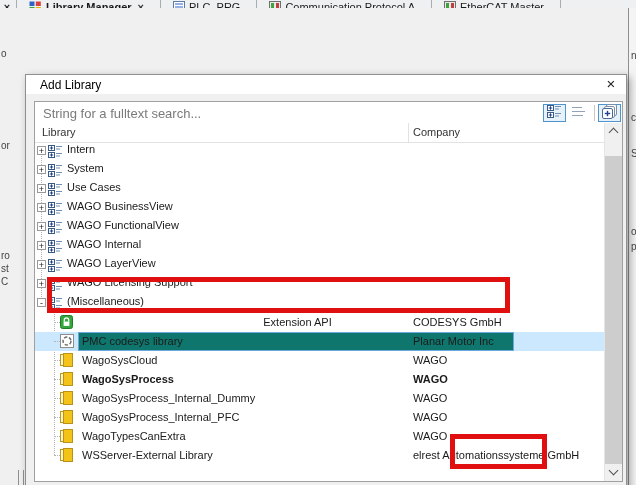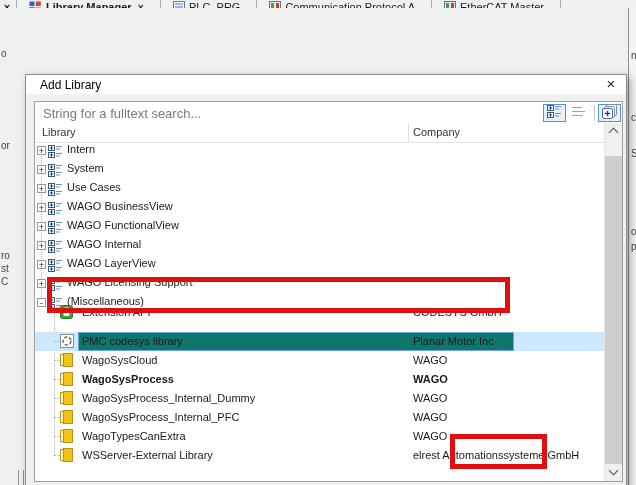--- a/index.html
+++ b/index.html
@@ -345,21 +345,21 @@
                 <rect x="0.5" y="7.5" width="6" height="5" fill="#fff" stroke="#3b5a82"></rect>
                 <line x1="1.8" y1="10" x2="5.2" y2="10" stroke="#1c3f94"></line>
                 <line x1="3.5" y1="8.3" x2="3.5" y2="11.7" stroke="#1c3f94"></line>
                 <line x1="8" y1="1.5" x2="14" y2="1.5" stroke="#6f8fb4"></line>
                 <line x1="8" y1="4" x2="12" y2="4" stroke="#6f8fb4"></line>
                 <line x1="8" y1="8.5" x2="14" y2="8.5" stroke="#6f8fb4"></line>
                 <line x1="8" y1="11" x2="12" y2="11" stroke="#6f8fb4"></line>
               </svg></span>
             <span class="catlbl">(Miscellaneous)</span>
           </div>
-          <div class="row" style="top: 161px;">
+          <div class="row" style="top: 171px; text-align: center;">
             <span class="stub"></span>
             <span class="licon"><svg width="13" height="14" viewBox="0 0 13 14">
                 <rect x="0.5" y="0.5" width="12" height="13" rx="2" fill="#33a53c" stroke="#1f7d28"></rect>
                 <path d="M4.3 6.5V5a2.2 2.2 0 0 1 4.4 0v1.5" fill="none" stroke="#fff" stroke-width="1.3"></path>
                 <rect x="3.6" y="6.5" width="5.8" height="4.4" fill="#fff"></rect>
               </svg></span>
             <span class="namecell">Extension API</span>
             <span class="company">CODESYS GmbH</span>
           </div>
           <div class="row sel" style="top: 190px;">

